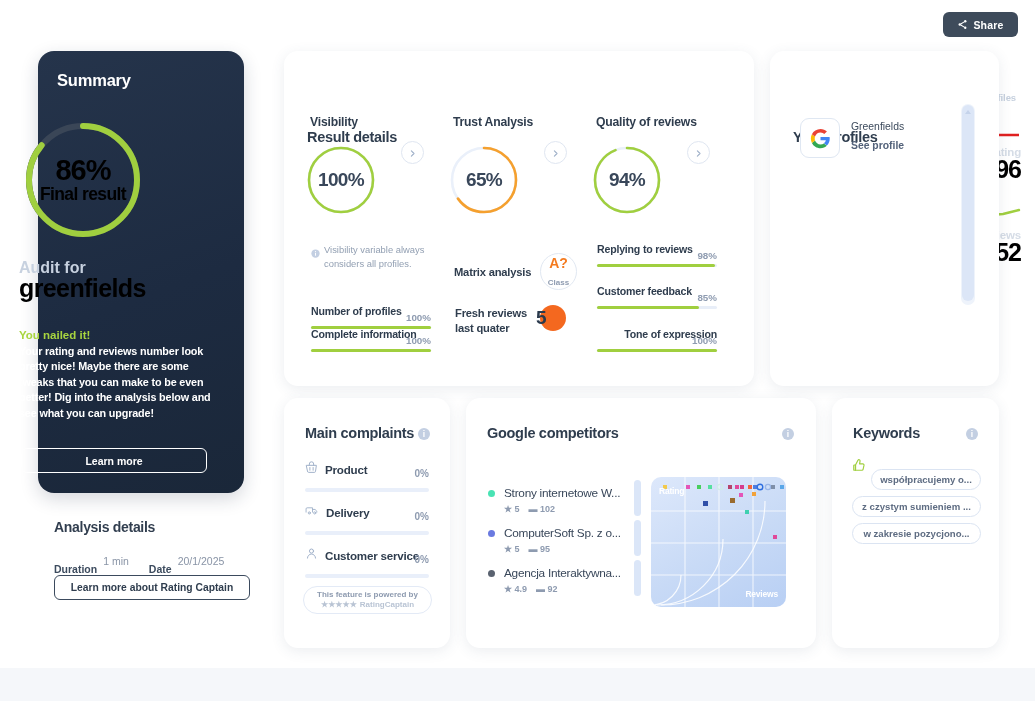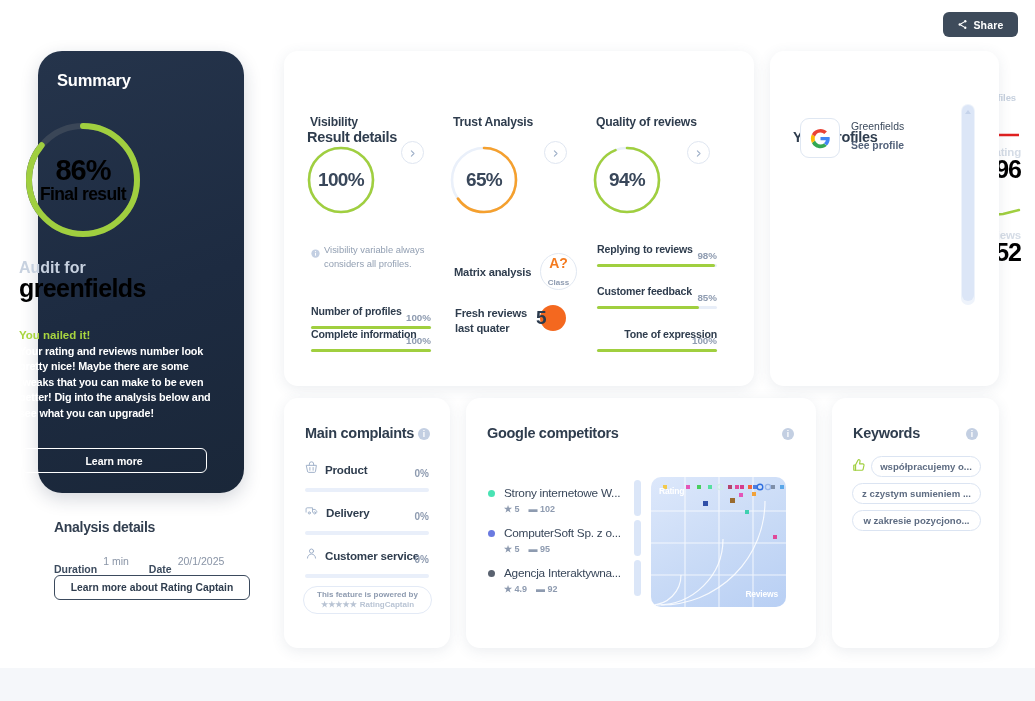--- a/index.html
+++ b/index.html
@@ -20,21 +20,21 @@
     display:flex; align-items:center; justify-content:center; gap:5px;
     font-size:10.5px; font-weight:700; letter-spacing:.2px;
     border:none; cursor:pointer;
   }
   .share-btn svg { width:11px; height:11px; display:block; }
 
   
   .summary {
     position:absolute; left:38px; top:51px; width:206px; height:442px;
     background:linear-gradient(160deg,#25344b 0%,#1d2b41 55%,#1a2739 100%);
-    border-radius:24px; color:#fff; padding:20px 19px 0 19px;
+    border-radius:16px; color:#fff; padding:20px 19px 0 19px;
     box-shadow:0 6px 18px rgba(25,40,65,.18);
   }
   .summary h2 { font-size:16.5px; font-weight:700; letter-spacing:-.2px; }
   .based-on { position:absolute; right:19px; top:92px; font-size:9.5px; font-weight:700; color:#c6d0de; letter-spacing:-.1px;}
   .gauge-wrap { position:absolute; left:22px; top:119px; width:122px; height:122px; }
   .gauge-center {
     position:absolute; inset:0; display:flex; flex-direction:column;
     align-items:center; justify-content:center; line-height:1;
   }
   .gauge-center .big { font-size:29px; font-weight:800; letter-spacing:-1px; }
@@ -171,21 +171,21 @@
   .sc-axis-r { position:absolute; left:8px; top:9px; font-size:8.5px; font-weight:800; color:#fff; letter-spacing:-.2px;}
   .sc-axis-x { position:absolute; right:8px; bottom:8px; font-size:8.5px; font-weight:800; color:#fff; letter-spacing:-.2px;}
 
   
   .keywords { left:832px; top:398px; width:167px; height:250px; }
   .keywords .panel-title { position:absolute; left:21px; top:27px; }
   .kw {
     position:absolute; height:21px; border:1px solid #dbe4f2; border-radius:11px;
     background:#fff; color:#5e6c82; font-size:9.6px; font-weight:700;
     display:flex; align-items:center; justify-content:center; padding:0 10px; cursor:pointer;
-    white-space:nowrap; overflow:hidden;
+    white-space:nowrap; overflow:hidden;margin-top:13px;
   }
   .kw-thumb { position:absolute; left:20px; top:60px; width:14px; height:14px; }
 </style>
 </head>
 <body>
 
 <div class="page">
 
   <div class="bottom-strip"></div>
 

